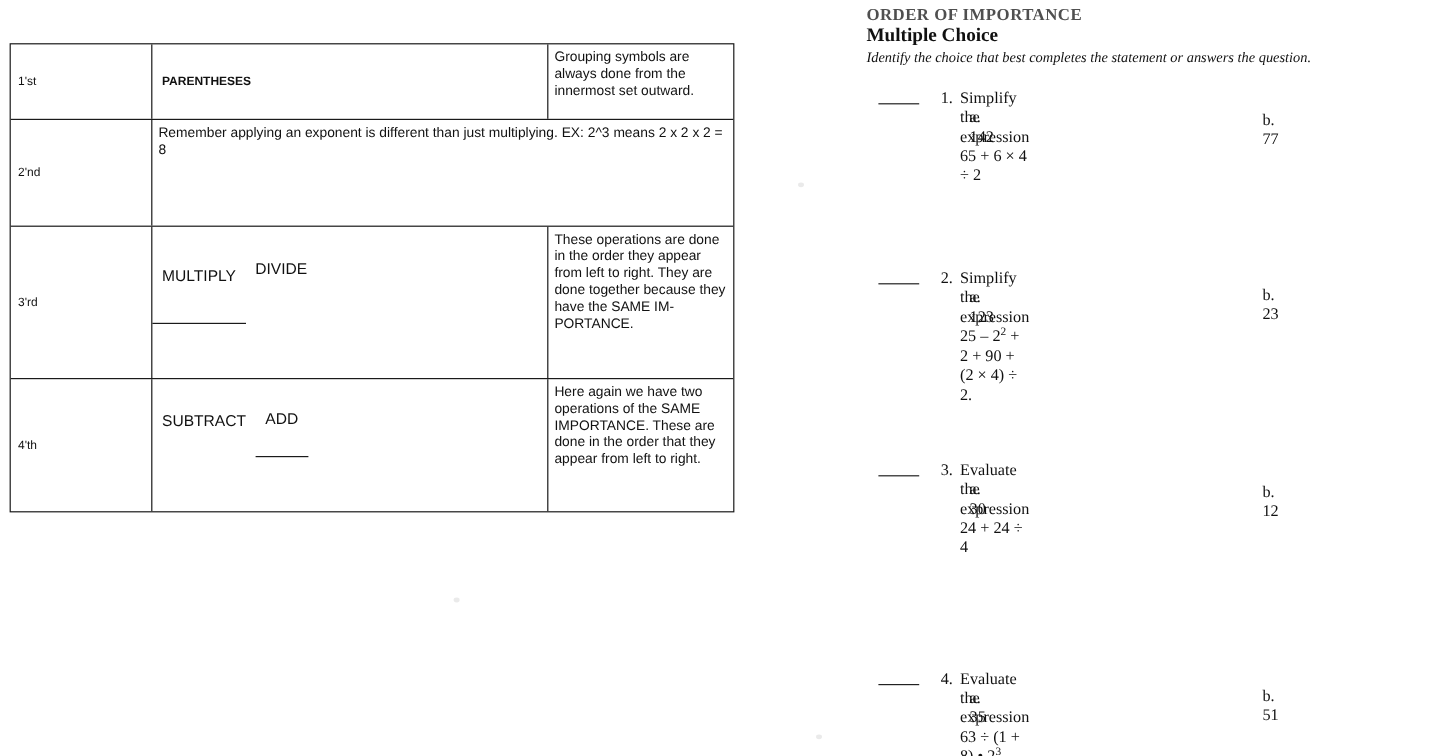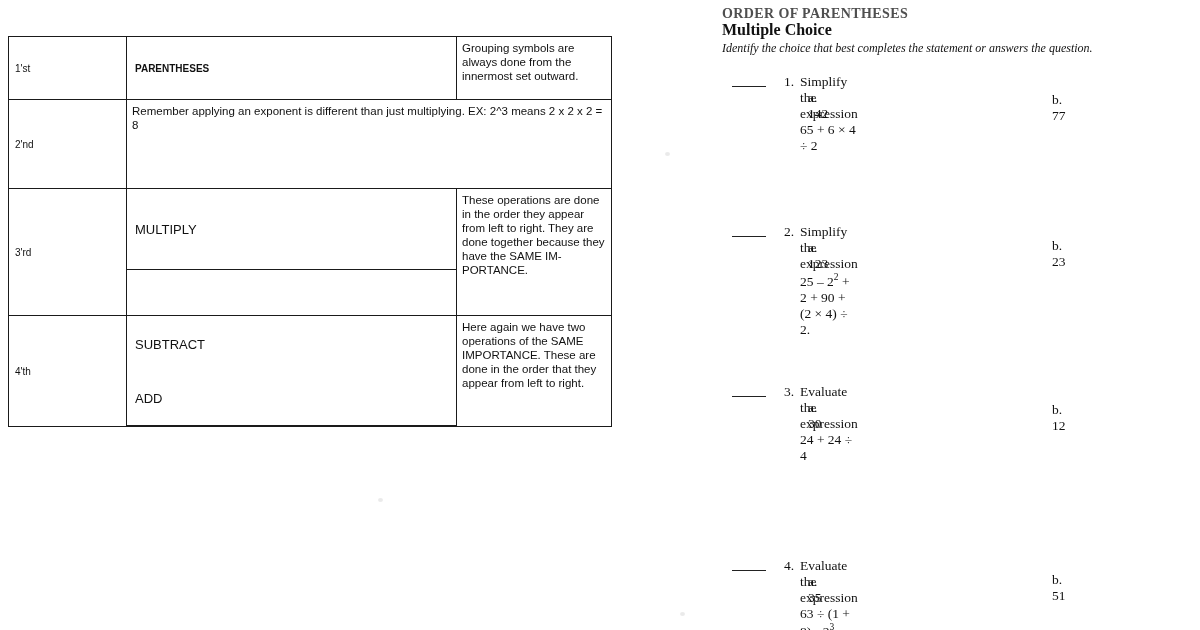--- a/index.html
+++ b/index.html
@@ -56,21 +56,21 @@
     padding: 4px 5px;
     font-size: 11.5px;
     line-height: 1.22;
   }
   
   .split-mid {
     width: 330px;
     box-sizing: border-box;
     border-right: 1.5px solid #1a1a1a;
     display: flex;
-    flex-direction: column;
+    flex-direction: row;
   }
   .split-mid .half {
     padding: 6px 8px;
     font-size: 13px;
     display: flex;
     align-items: center;
   }
   .split-mid .half.first {
     border-bottom: 1.5px solid #1a1a1a;
   }
@@ -188,37 +188,38 @@
 
     <div class="trow h2">
       <div class="c-rank">2'nd</div>
       <div class="c-note">Remember applying an exponent is different than just multiplying. EX: 2^3 means 2 x 2 x 2 = 8</div>
     </div>
 
     <div class="trow h3">
       <div class="c-rank rank-tall">3'rd</div>
       <div class="split-mid">
         <div class="half first half-h3a">MULTIPLY</div>
+        <div class="half half-h3b">DIVIDE</div>
       </div>
       <div class="c-note">These operations are done in the order they appear from left to right.  They are done together because they have the SAME IM-PORTANCE.</div>
     </div>
 
     <div class="trow h4">
       <div class="c-rank rank-tall">4'th</div>
       <div class="split-mid">
         <div class="half half-h4b">SUBTRACT</div>
         <div class="half first half-h4a">ADD</div>
       </div>
       <div class="c-note">Here again we have two operations of the SAME IMPORTANCE.  These are done in the order that they appear from left to right.</div>
     </div>
 
   </div>
 
   <div class="ws">
-    <div class="ws-title">ORDER OF PARENTHESES</div>
+    <div class="ws-title">ORDER OF IMPORTANCE</div>
     <div class="ws-sub">Multiple Choice</div>
     <div class="ws-instr">Identify the choice that best completes the statement or answers the question.</div>
 
     <div class="q q1">
       <div class="blank"></div>
       <div class="num">1.</div>
       <div class="stem">Simplify the expression 65 + 6 × 4 ÷ 2</div>
       <div class="opt-a">
         <span class="opt-letter">a.</span><span class="opt-val">142</span>
       </div>

